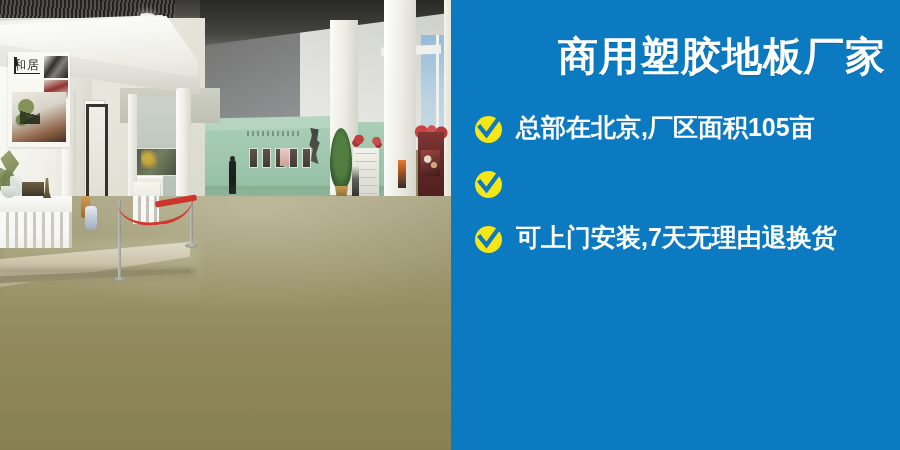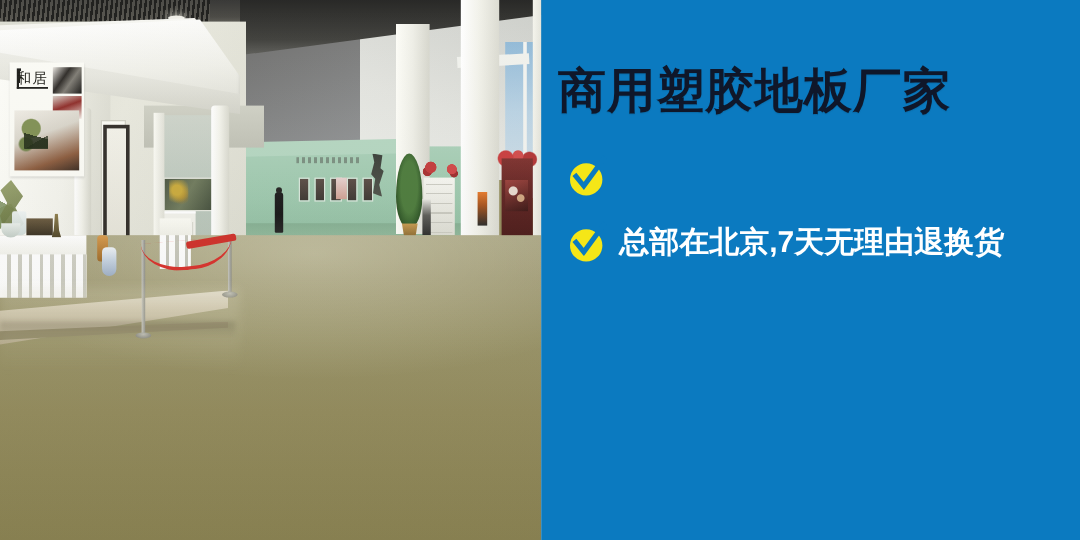--- a/index.html
+++ b/index.html
@@ -599,23 +599,23 @@
     background: #0b7ac0;
     box-sizing: border-box;
     padding: 0 14px 0 14px;
     display: flex;
     flex-direction: column;
     justify-content: flex-start;
   }
 
   .headline {
     margin: 0;
-    padding: 56px 0 0 0;
-    text-align: left;
-    color: #0f172a;
+    padding: 36px 0 0 0;
+    text-align: right;
+    color: #ffffff;
     font-size: 40px;
     font-weight: bold;
     letter-spacing: 1px;
     line-height: 1;
     white-space: nowrap;
     text-shadow: 0 1px 1px rgba(0,0,0,.12);
   }
 
   .feature-list {
     list-style: none;
@@ -761,36 +761,45 @@
   </div>
 
   <div class="info-panel">
 
     <h1 class="headline">商用塑胶地板厂家</h1>
 
     <ul class="feature-list">
 
 
 
+      <li class="feature-item">
+        <span class="check-icon">
+          <span class="disc"></span>
+          <svg viewBox="0 0 32 32" aria-hidden="true">
+            <path d="M6 16 L12.5 24 L29 1.5" fill="none" stroke="#0b7ac0" stroke-width="4.2" stroke-linecap="square" stroke-linejoin="miter"></path>
+          </svg>
+        </span>
+        <span class="feature-text">总部在北京,厂区面积105亩</span>
+      </li>
 
       <li class="feature-item">
         <span class="check-icon">
           <span class="disc"></span>
           <svg viewBox="0 0 32 32" aria-hidden="true">
             <path d="M6 16 L12.5 24 L29 1.5" fill="none" stroke="#0b7ac0" stroke-width="4.2" stroke-linecap="square" stroke-linejoin="miter"></path>
           </svg>
         </span>
       </li>
 
       <li class="feature-item">
         <span class="check-icon">
           <span class="disc"></span>
           <svg viewBox="0 0 32 32" aria-hidden="true">
             <path d="M6 16 L12.5 24 L29 1.5" fill="none" stroke="#0b7ac0" stroke-width="4.2" stroke-linecap="square" stroke-linejoin="miter"></path>
           </svg>
         </span>
-        <span class="feature-text">总部在北京,7天无理由退换货</span>
+        <span class="feature-text">可上门安装,7天无理由退换货</span>
       </li>
 
     </ul>
   </div>
 
 </div>
 
 </body></html>

